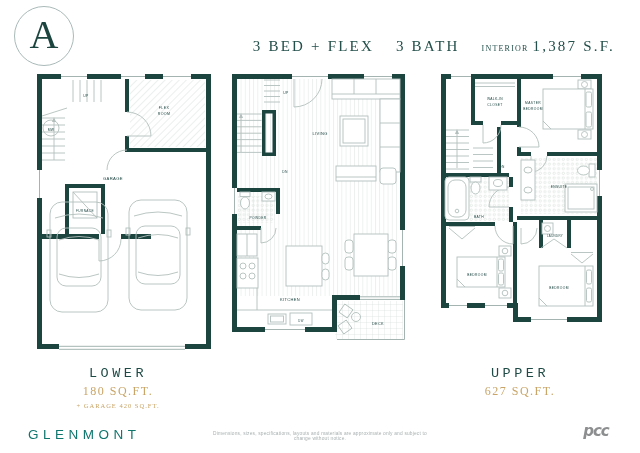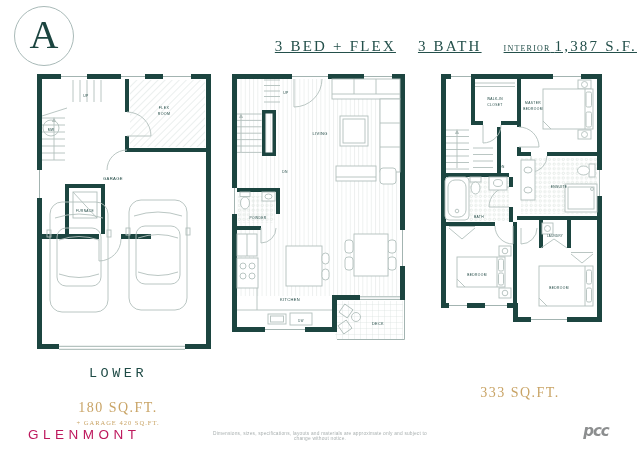--- a/index.html
+++ b/index.html
@@ -11,52 +11,52 @@
   .unit-badge{
     position:absolute;left:14px;top:6px;width:58px;height:58px;
     border:1px solid #a9bab8;border-radius:50%;
     display:flex;align-items:center;justify-content:center;
   }
   .unit-letter{
     font-family:"Liberation Serif",serif;font-size:40px;line-height:1;
     color:#1c4540;transform:translateY(-1px);
   }
   .specs{
-    position:absolute;right:3px;top:37px;text-align:right;white-space:nowrap;
-    font-family:"Liberation Serif",serif;color:#24504b;text-decoration:underline;
+    position:absolute;right:25px;top:37px;text-align:right;white-space:nowrap;
+    font-family:"Liberation Serif",serif;color:#24504b;
   }
   .spec-big{font-size:15px;letter-spacing:2.2px;}
   .spec-gap{display:inline-block;width:22px;}
   .spec-small{font-size:8px;letter-spacing:1.2px;}
   
   .plan{position:absolute;}
   .plan svg{display:block;}
   .wall{fill:#1c4540;}
   .thin{fill:none;stroke:#b2bfbc;stroke-width:0.9;}
   .thinf{fill:#ffffff;stroke:#b2bfbc;stroke-width:0.9;}
   .win{stroke:#a3b4b1;stroke-width:1;fill:none;}
   .lbl{font-family:"Liberation Sans",sans-serif;fill:#1c4540;text-anchor:middle;letter-spacing:0.35px;}
   
   .caption{position:absolute;top:366px;width:180px;text-align:center;}
   .caption .title{
     font-family:Liberation Mono, monospace;font-size:13.5px;letter-spacing:3.5px;
     color:#1f4b46;
   }
   .caption .area{
-    margin-top:19px;font-family:"Liberation Serif",serif;font-size:14px;
+    margin-top:3px;font-family:"Liberation Serif",serif;font-size:12px;
     letter-spacing:1.5px;color:#c9a466;
   }
   .caption .note{
     margin-top:3px;font-family:"Liberation Serif",serif;font-size:6.5px;
     letter-spacing:1px;color:#c9a466;
   }
   
   .brand{
     position:absolute;left:28px;top:427px;font-size:13.5px;letter-spacing:4.5px;
-    color:#be185d;font-weight:500;
+    color:#0f766e;font-weight:500;
   }
   .disclaimer{
     position:absolute;left:205px;top:431px;width:230px;text-align:center;
     font-size:4.8px;color:#a9b0b0;letter-spacing:0.2px;
   }
   .pcc{
     position:absolute;right:24px;top:419px;width:40px;height:24px;
     display:flex;align-items:center;justify-content:center;
     font-family:"DejaVu Sans",sans-serif;font-weight:bold;font-style:italic;
     font-size:15px;color:#8c8e8f;letter-spacing:-1px;
@@ -472,18 +472,19 @@
 </div>
 
 <div class="caption" style="left:28px">
   <div class="title">LOWER</div>
   <div class="area">180 SQ.FT.</div>
   <div class="note">+ GARAGE 420 SQ.FT.</div>
 </div>
 <div class="caption" style="left:232px">
 </div>
 <div class="caption" style="left:430px">
-  <div class="area">333 SQ.FT.</div>
+  <div class="title">UPPER</div>
+  <div class="area">627 SQ.FT.</div>
 </div>
 
 <div class="brand">GLENMONT</div>
 <div class="disclaimer">Dimensions, sizes, specifications, layouts and materials are approximate only and subject to change without notice.</div>
 <div class="pcc">pcc</div>
 
 </body></html>

